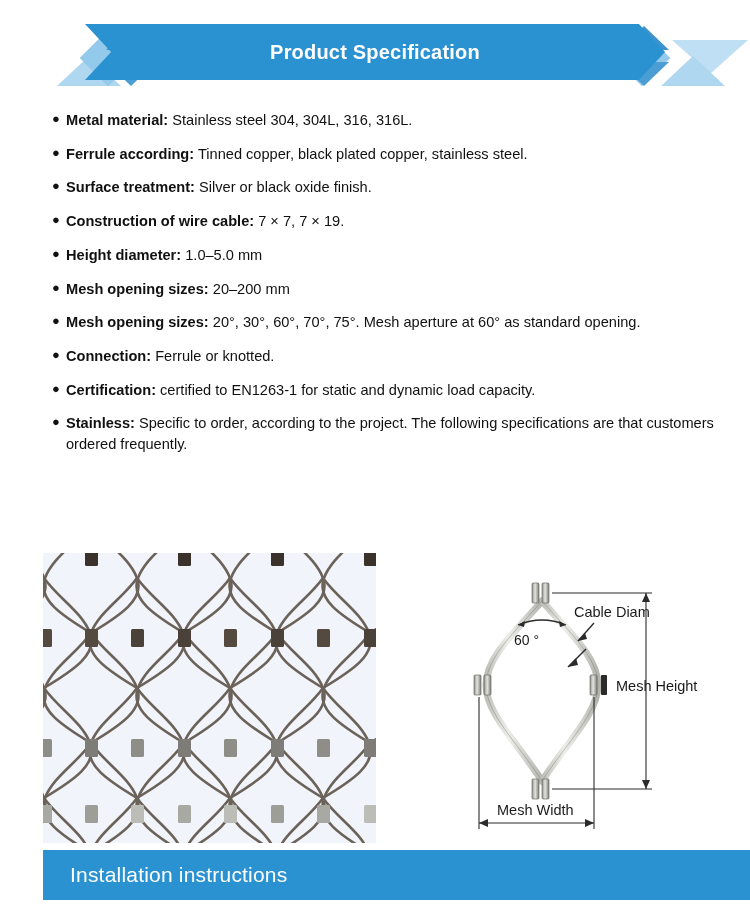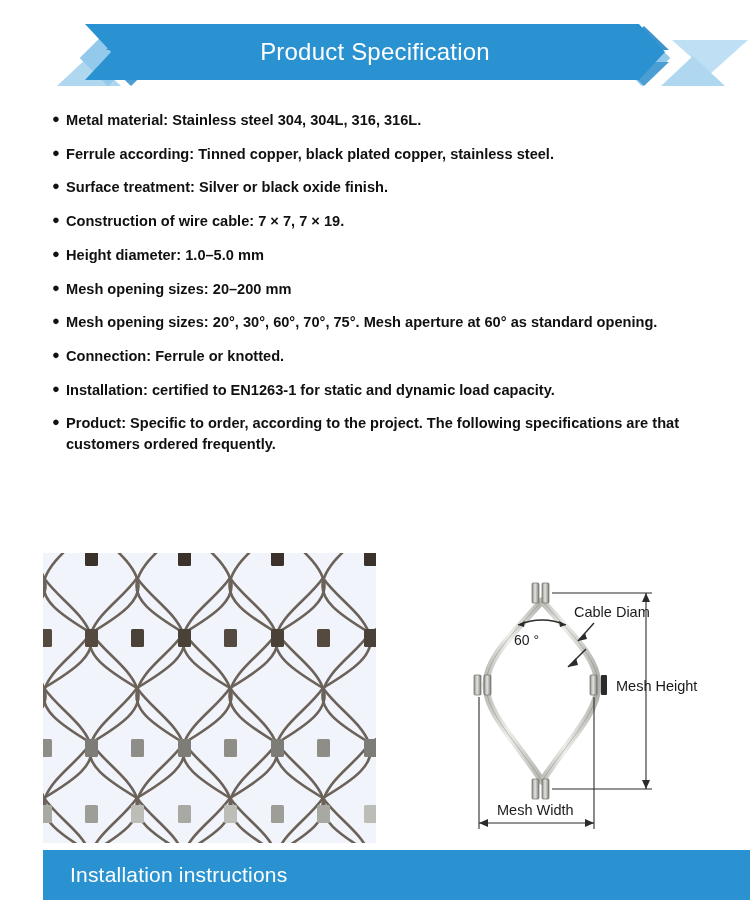--- a/index.html
+++ b/index.html
@@ -16,21 +16,21 @@
   .header{
     position:absolute;left:0;top:18px;width:750px;height:68px;
   }
   .hdr-bar-right{
     position:absolute;left:85px;top:6px;width:580px;height:56px;
     background:#2A92D0;
     clip-path:polygon(0 0, 95.5% 0, 100% 50%, 95.5% 100%, 0 100%, 4.5% 50%);
     display:flex;align-items:center;justify-content:center;
   }
   .hdr-title{
-    color:#ffffff;font-size:24px;font-weight:normal;
+    color:#ffffff;font-size:20px;font-weight:bold;
     letter-spacing:0.2px;
     position:relative;z-index:5;
   }
   .tri{position:absolute;width:0;height:0;}
 
   
   .L1{ 
     left:57px;top:38px;
     border-left:32px solid transparent;border-right:32px solid transparent;
     border-bottom:30px solid #AFD7F0;
@@ -85,21 +85,21 @@
     margin-bottom:13px;
     font-size:14.6px;color:#111111;line-height:1.42;
   }
   .spec-bullet{
     flex:0 0 auto;width:14px;
     font-size:13px;line-height:1.42;color:#111;
     text-align:left;
   }
   .spec-text{flex:1 1 auto;}
   .spec-label{font-weight:bold;margin-top:15px;}
-  .spec-val{font-weight:bold;}
+  .spec-val{font-weight:normal;}
 
   
   .photo{
     position:absolute;left:43px;top:553px;width:333px;height:290px;
     background:#F2F4FB;
     overflow:hidden;
   }
   .photo svg{display:block;}
 
   
@@ -178,26 +178,26 @@
     <span class="spec-text"><span class="spec-label">Mesh opening sizes:</span><span class="spec-val">  20°, 30°, 60°, 70°, 75°. Mesh aperture at 60° as standard opening.</span></span>
   </div>
 
   <div class="spec-item">
     <span class="spec-bullet">●</span>
     <span class="spec-text"><span class="spec-label">Connection:</span><span class="spec-val">  Ferrule or knotted.</span></span>
   </div>
 
   <div class="spec-item">
     <span class="spec-bullet">●</span>
-    <span class="spec-text"><span class="spec-label">Installation:</span><span class="spec-val">  certified to EN1263-1 for static and dynamic load capacity.</span></span>
-  </div>
-
-  <div class="spec-item">
-    <span class="spec-bullet">●</span>
-    <span class="spec-text"><span class="spec-label">Product:</span><span class="spec-val">  Specific to order, according to the project. The following specifications are that customers ordered frequently.</span></span>
+    <span class="spec-text"><span class="spec-label">Certification:</span><span class="spec-val">  certified to EN1263-1 for static and dynamic load capacity.</span></span>
+  </div>
+
+  <div class="spec-item">
+    <span class="spec-bullet">●</span>
+    <span class="spec-text"><span class="spec-label">Stainless:</span><span class="spec-val">  Specific to order, according to the project. The following specifications are that customers ordered frequently.</span></span>
   </div>
 
 </div>
 
 <div class="photo">
   <svg width="333" height="290" viewBox="0 0 333 290" xmlns="http://www.w3.org/2000/svg">
     <rect x="0" y="0" width="333" height="290" fill="#F2F4FB"></rect>
     <defs>
 
       <g id="cellpath">

